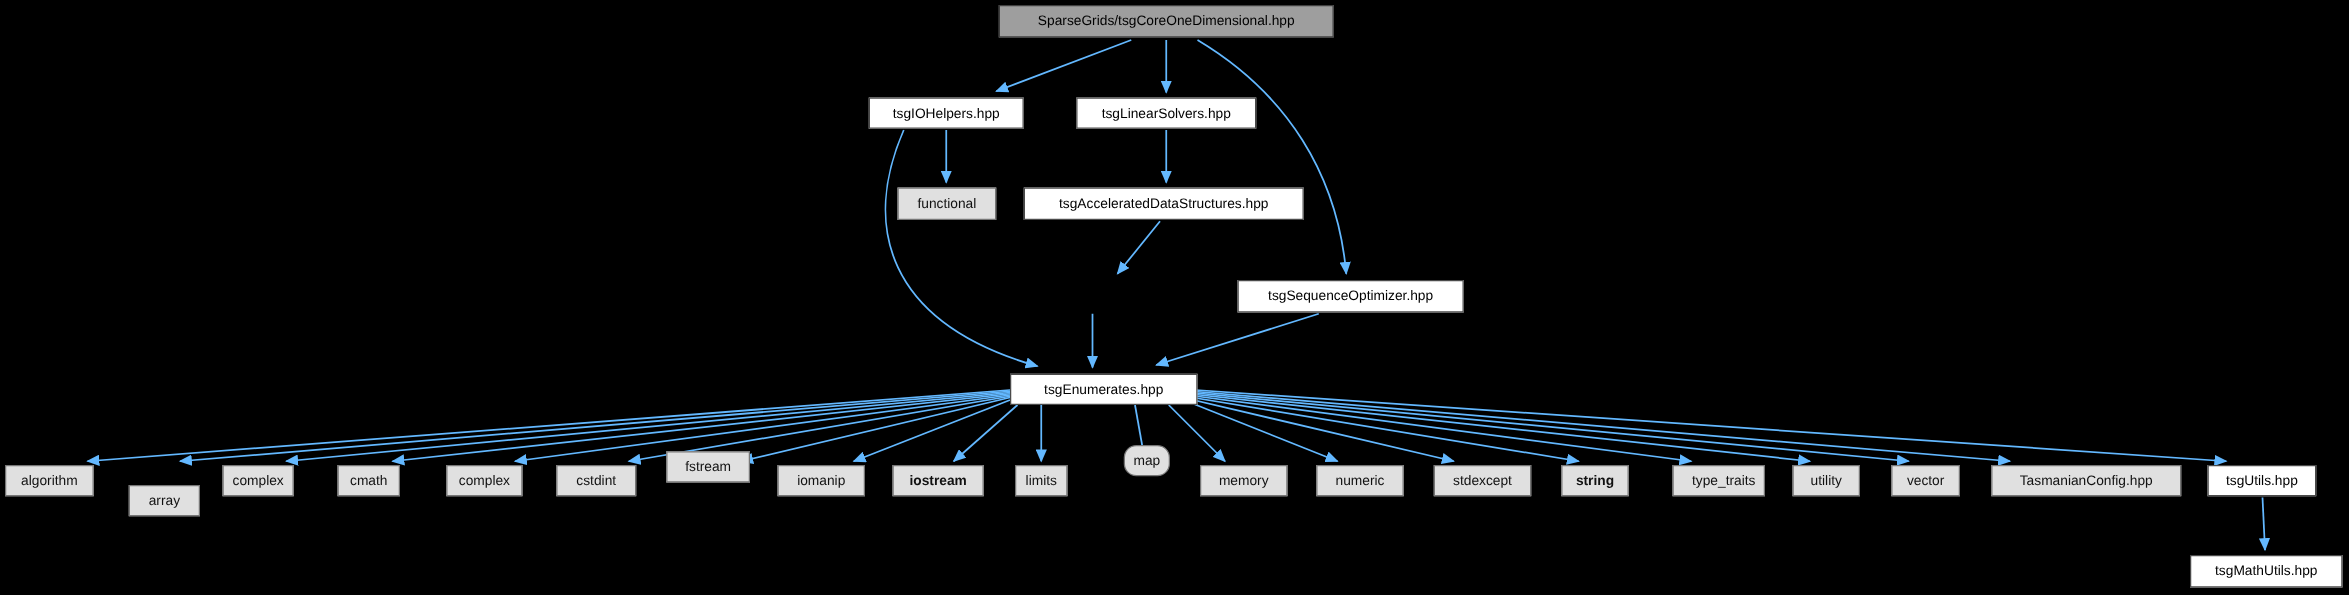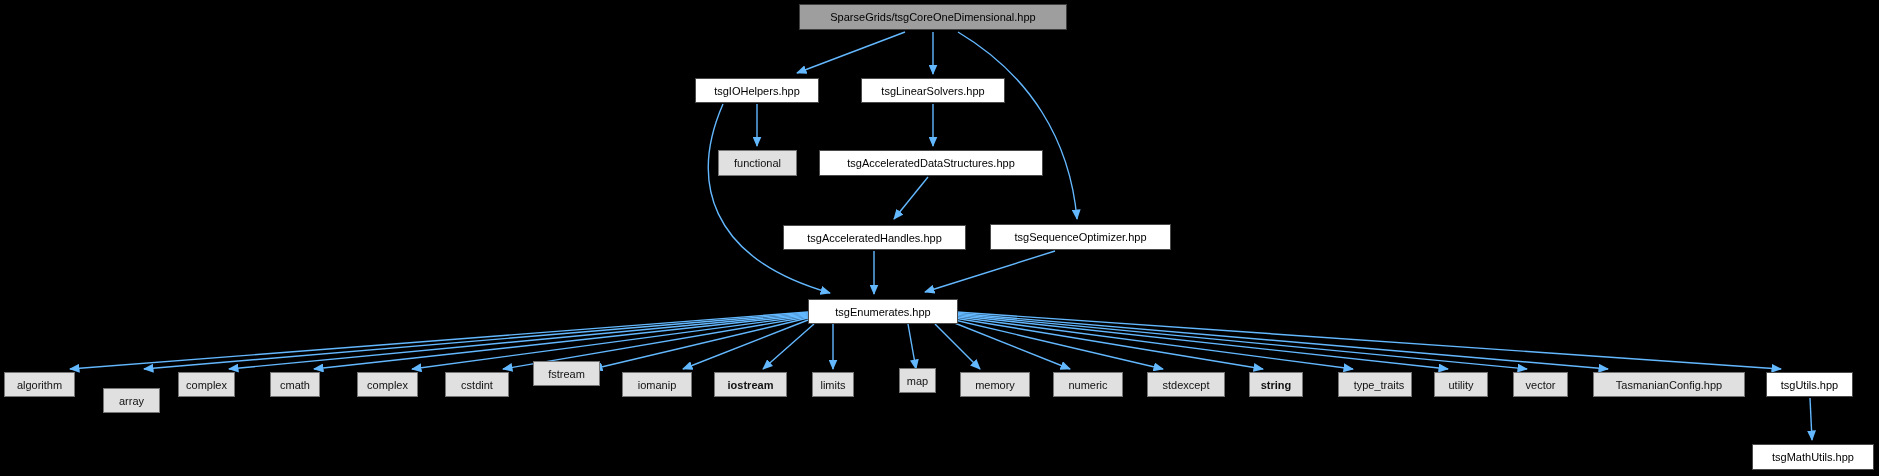--- a/index.html
+++ b/index.html
@@ -69,21 +69,20 @@
   <div class="node root" style="left:799px;top:4px;width:268px;">SparseGrids/tsgCoreOneDimensional.hpp</div>
 
   <div class="node" style="left:695px;top:78px;width:124px;">tsgIOHelpers.hpp</div>
 
   <div class="node" style="left:861px;top:78px;width:144px;">tsgLinearSolvers.hpp</div>
 
   <div class="node ext h26" style="left:718px;top:150px;width:79px;">functional</div>
 
   <div class="node h26" style="left:819px;top:150px;width:224px;">tsgAcceleratedDataStructures.hpp</div>
 
-  <div class="node" style="left:783px;top:225px;width:183px;">tsgAcceleratedHandles.hpp</div>
 
   <div class="node h26" style="left:990px;top:224px;width:181px;">tsgSequenceOptimizer.hpp</div>
 
   <div class="node" style="left:808px;top:299px;width:150px;">tsgEnumerates.hpp</div>
 
   <div class="node ext" style="left:4px;top:372px;width:71px;">algorithm</div>
 
   <div class="node ext" style="left:103px;top:372px;width:57px;margin-top:16px;">array</div>
 
   <div class="node ext" style="left:178px;top:372px;width:57px;">complex</div>
@@ -95,21 +94,21 @@
   <div class="node ext" style="left:445px;top:372px;width:64px;">cstdint</div>
 
   <div class="node ext" style="left:533px;top:361px;width:67px;">fstream</div>
 
   <div class="node ext" style="left:622px;top:372px;width:70px;">iomanip</div>
 
   <div class="node ext" style="left:714px;top:372px;width:73px;font-weight:bold;">iostream</div>
 
   <div class="node ext" style="left:812px;top:372px;width:42px;">limits</div>
 
-  <div class="node ext" style="left:899px;top:368px;width:37px;">map</div>
+  <div class="node ext" style="left:899px;top:356px;width:37px;border-radius:10px;">map</div>
 
   <div class="node ext" style="left:960px;top:372px;width:70px;">memory</div>
 
   <div class="node ext" style="left:1053px;top:372px;width:70px;">numeric</div>
 
   <div class="node ext" style="left:1147px;top:372px;width:78px;">stdexcept</div>
 
   <div class="node ext" style="left:1249px;top:372px;width:54px;font-weight:bold;">string</div>
 
   <div class="node ext" style="left:1338px;top:372px;width:74px;padding-left:12px;">type_traits</div>

